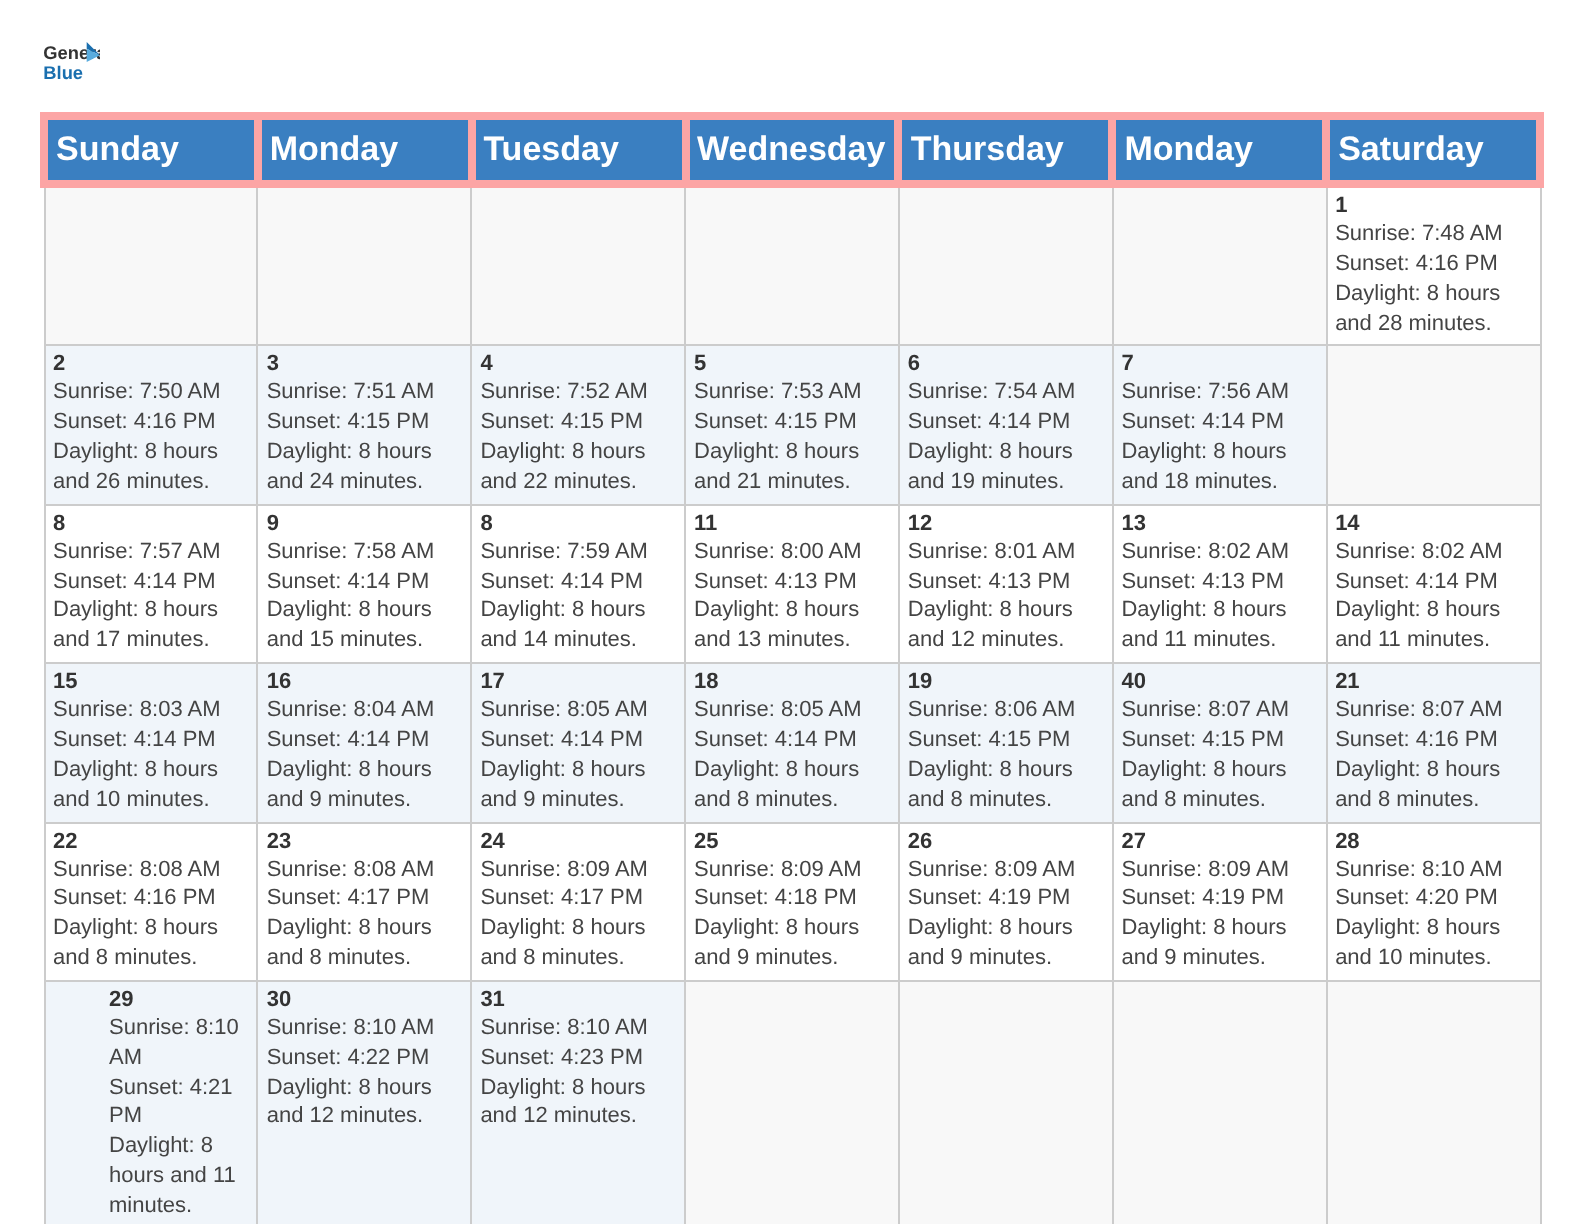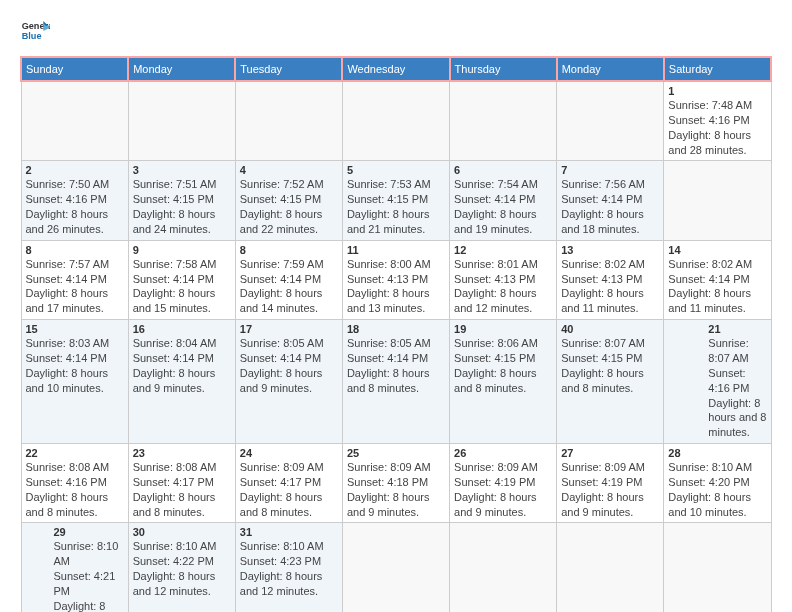--- a/index.html
+++ b/index.html
@@ -46,25 +46,25 @@
       margin-top: 2px;
     }
     table {
       width: 100%;
       border-collapse: collapse;
       table-layout: fixed;
     }
     thead tr th {
       background: #3a7fc1;
       color: #fff;
-      font-size: 11px;
-      font-weight: normal;
+      font-size: 17px;
+      font-weight: bold;
       padding: 5px 4px;
       text-align: left;
-      border: 2px solid #fca5a5;
+      border: 4px solid #fca5a5;
     }
     tbody tr td {
       border: 1px solid #ccc;
       vertical-align: top;
       padding: 3px 4px;
       font-size: 9.5px;
       color: #333;
       height: 74px;
       background: #fff;
     }
@@ -206,21 +206,21 @@
             <div class="day-info">Sunrise: 8:05 AM<br>Sunset: 4:14 PM<br>Daylight: 8 hours and 8 minutes.</div>
           </td>
           <td style="background: rgb(240, 245, 250);">
             <span class="day-num">19</span>
             <div class="day-info">Sunrise: 8:06 AM<br>Sunset: 4:15 PM<br>Daylight: 8 hours and 8 minutes.</div>
           </td>
           <td style="background: rgb(240, 245, 250);">
             <span class="day-num">40</span>
             <div class="day-info">Sunrise: 8:07 AM<br>Sunset: 4:15 PM<br>Daylight: 8 hours and 8 minutes.</div>
           </td>
-          <td style="background: rgb(240, 245, 250); padding-left: 44px;">
+          <td style="background: rgb(240, 245, 250);">
             <span class="day-num">21</span>
             <div class="day-info">Sunrise: 8:07 AM<br>Sunset: 4:16 PM<br>Daylight: 8 hours and 8 minutes.</div>
           </td>
         </tr>
         <tr>
           <td>
             <span class="day-num">22</span>
             <div class="day-info">Sunrise: 8:08 AM<br>Sunset: 4:16 PM<br>Daylight: 8 hours and 8 minutes.</div>
           </td>
           <td>

